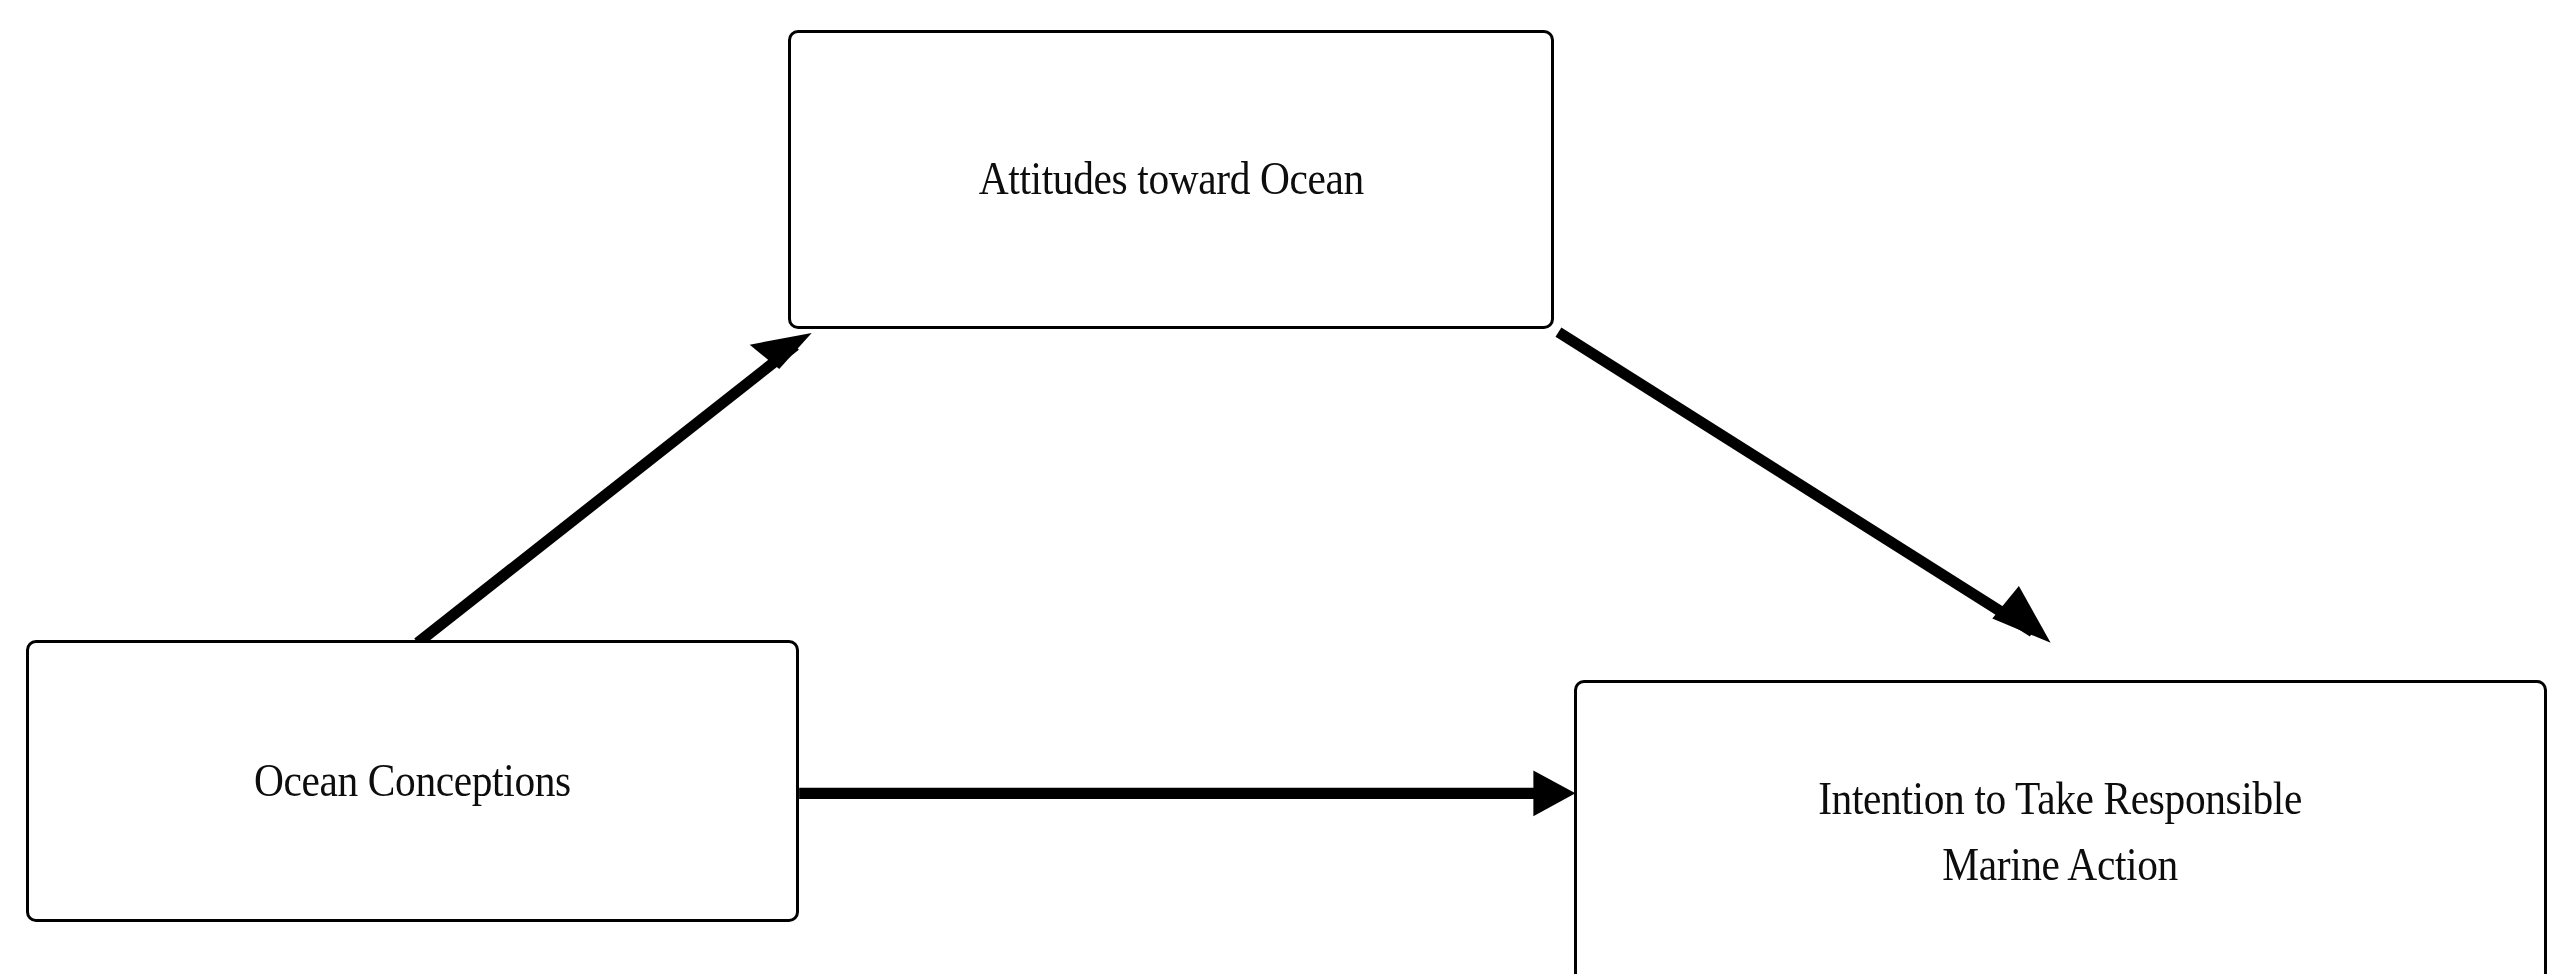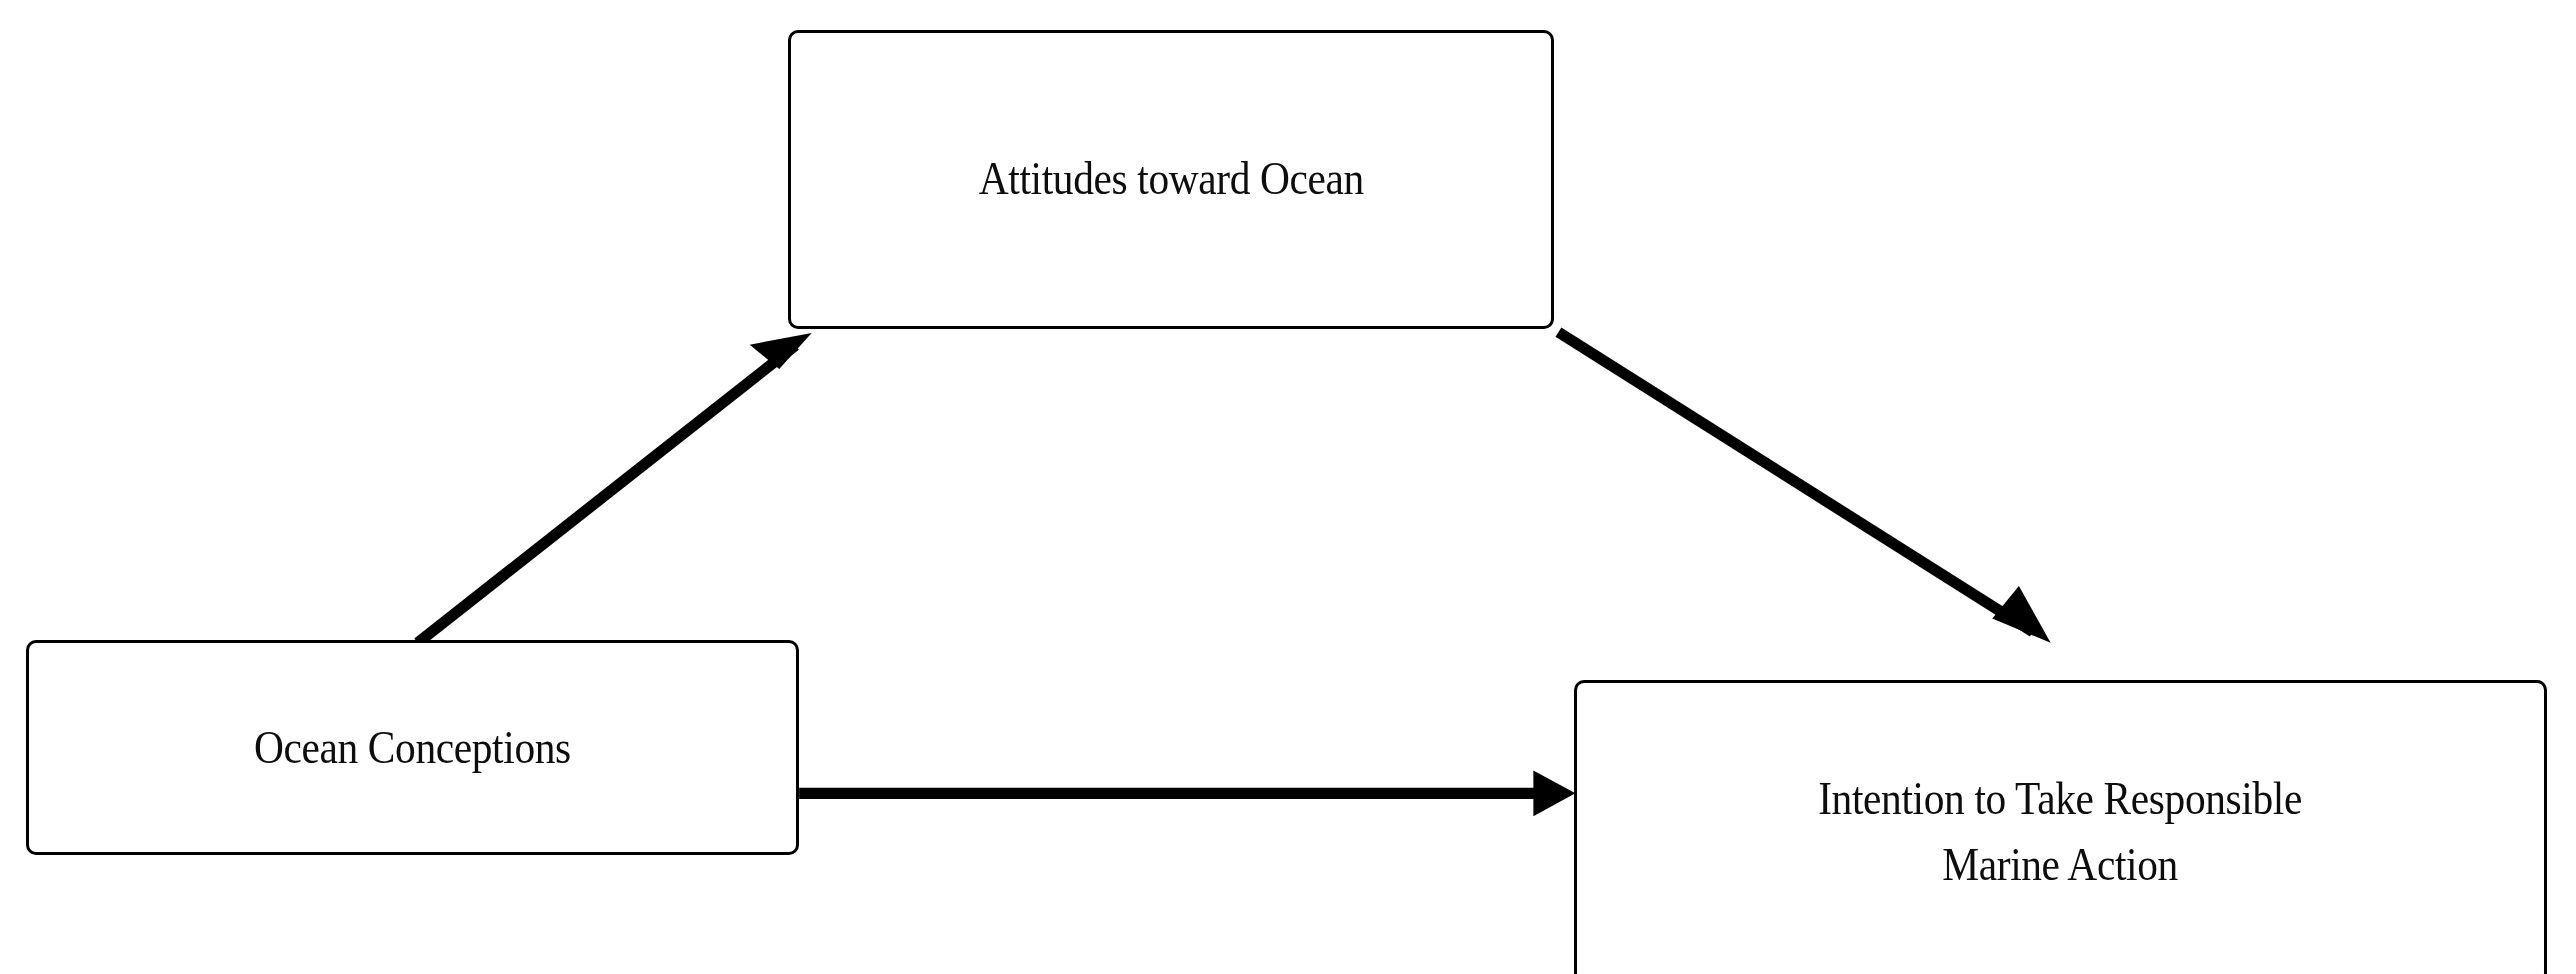--- a/index.html
+++ b/index.html
@@ -51,21 +51,21 @@
   #node-attitudes {
     left: 788px;
     top: 29.5px;
     width: 766px;
     height: 299px;
   }
   #node-conceptions {
     left: 26px;
     top: 640px;
     width: 773px;
-    height: 215px;
+    height: 282px;
   }
   #node-intention {
     left: 1574px;
     top: 640px;
     width: 973px;
     height: 303px;
     margin-top: 40px;
   }
 </style>
 </head>

